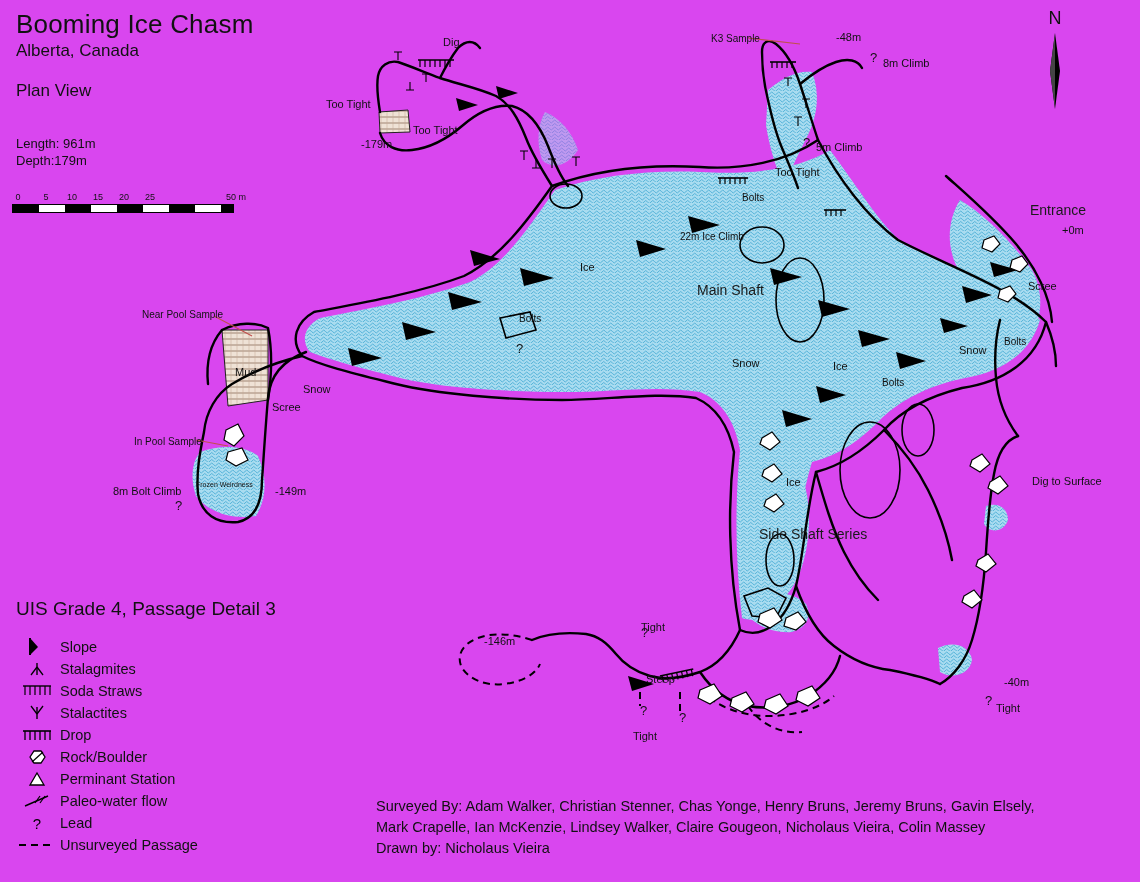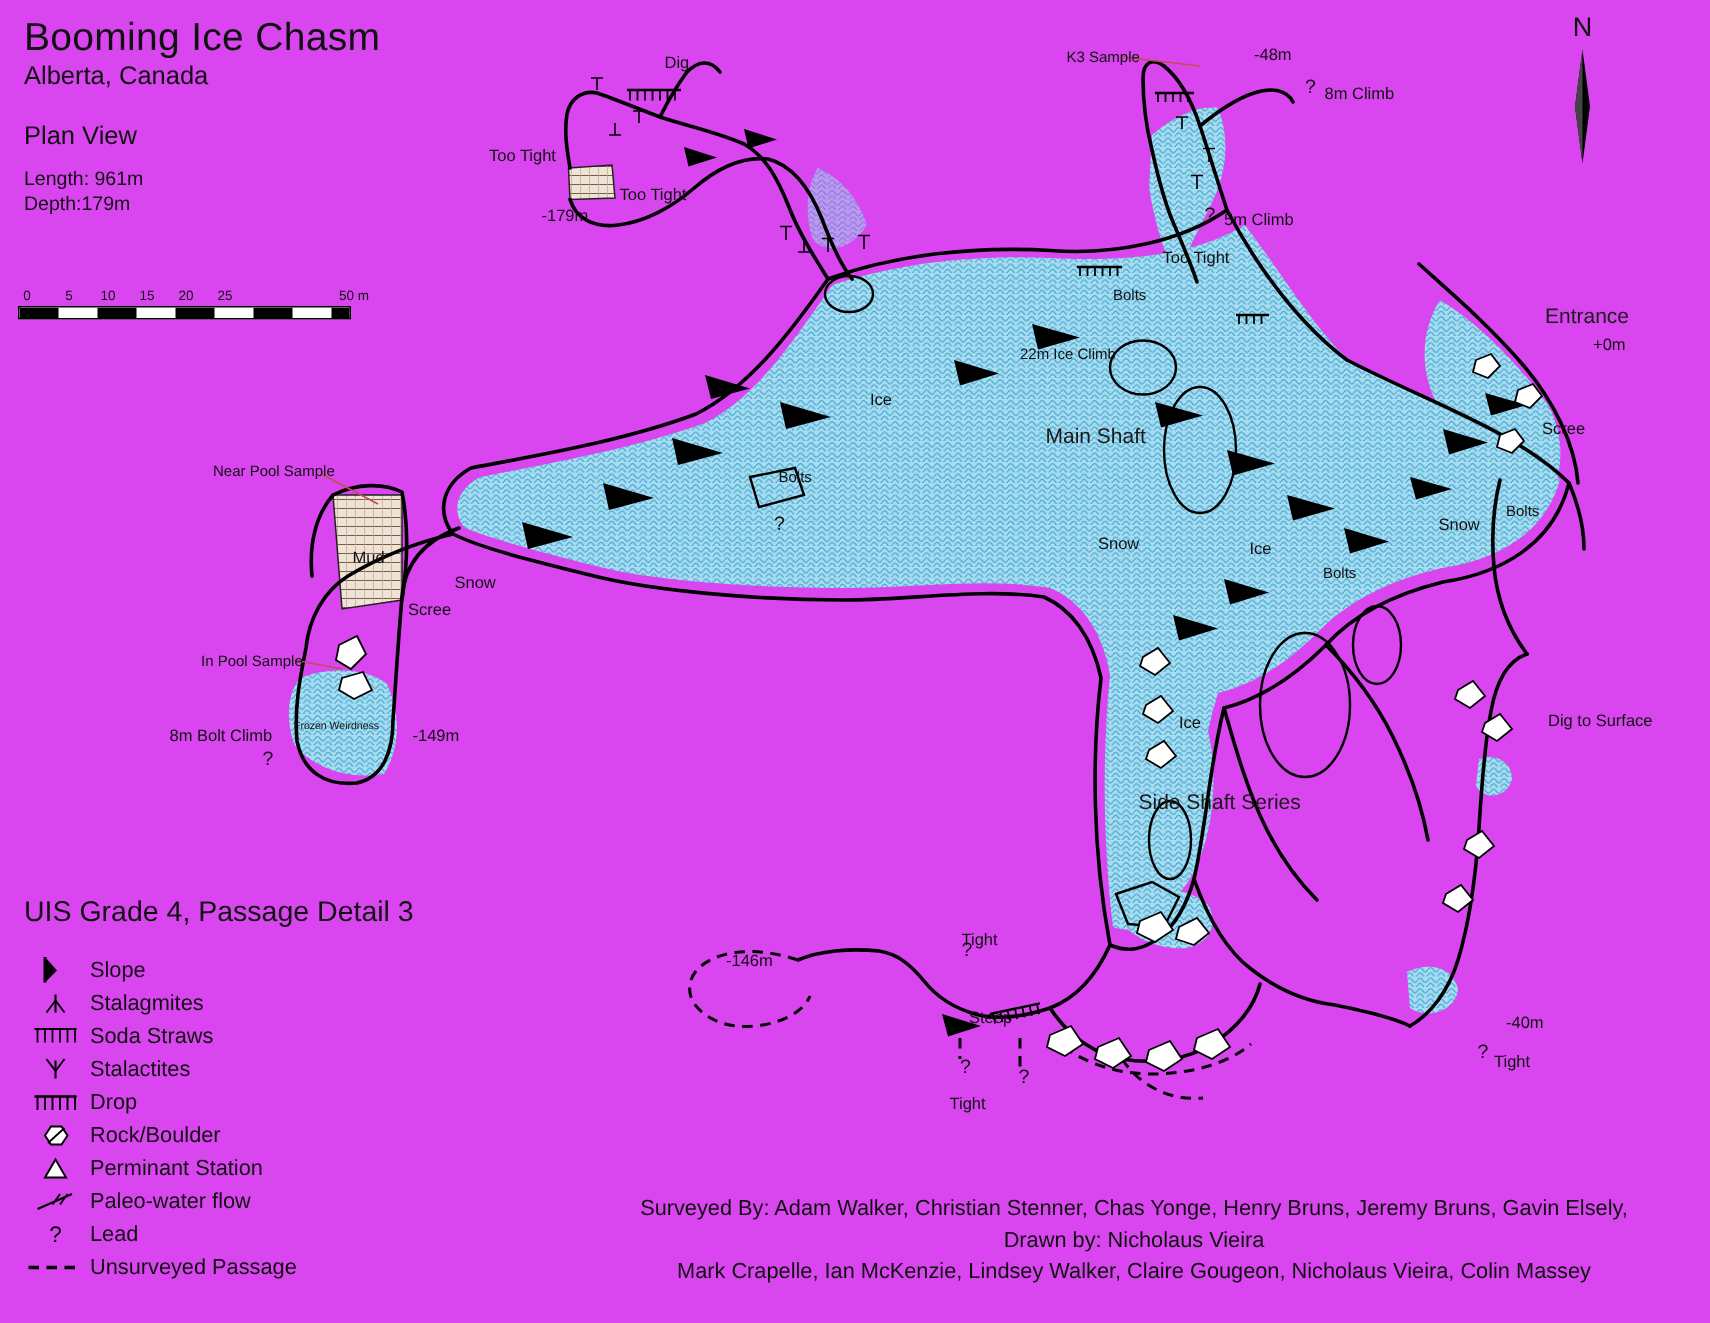--- a/index.html
+++ b/index.html
@@ -36,21 +36,21 @@
   #view-label {
     font-size: 17px;
     margin-top: 20px;
     color: #111;
   }
   .stat {
     font-size: 13px;
     margin-top: 2px;
     color: #111;
   }
-  #stats { margin-top: 10px; }
+  #stats { margin-top: 35px; }
 
   
   #scale-wrap { left: 8px; top: 192px; width: 260px; }
   #scale-numbers {
     position: relative;
     height: 12px;
     font-size: 9px;
     color: #111;
   }
   #scale-numbers span { position: absolute; top: 0; transform: translateX(-50%); }
@@ -92,21 +92,21 @@
     align-items: center;
     justify-content: center;
   }
   .legend-label {
     font-size: 14.5px;
     color: #111;
     white-space: nowrap;
   }
 
   
-  #credits { left: 376px; top: 796px; width: 760px; text-align: center; }
+  #credits { left: 376px; top: 796px; width: 760px; }
   #credits div {
     font-size: 14.5px;
     line-height: 1.45;
     color: #111;
   }
 
   
   .map-label {
     position: absolute;
     font-size: 10px;
@@ -532,17 +532,17 @@
         <svg width="40" height="10" viewBox="0 0 40 10">
             <line x1="2" y1="5" x2="38" y2="5" stroke="#000" stroke-width="2.2" stroke-dasharray="7 5"></line>
           </svg>
       </div>
       <div class="legend-label">Unsurveyed Passage</div>
     </div>
   </div>
 
   <div id="credits" class="abs">
     <div>Surveyed By: Adam Walker, Christian Stenner, Chas Yonge, Henry Bruns, Jeremy Bruns,  Gavin Elsely,</div>
+    <div>Mark Crapelle, Ian McKenzie,  Lindsey Walker, Claire Gougeon, Nicholaus Vieira, Colin Massey</div>
     <div>Drawn by: Nicholaus Vieira</div>
-    <div>Mark Crapelle, Ian McKenzie,  Lindsey Walker, Claire Gougeon, Nicholaus Vieira, Colin Massey</div>
   </div>
 
 </div>
 
 </body></html>

